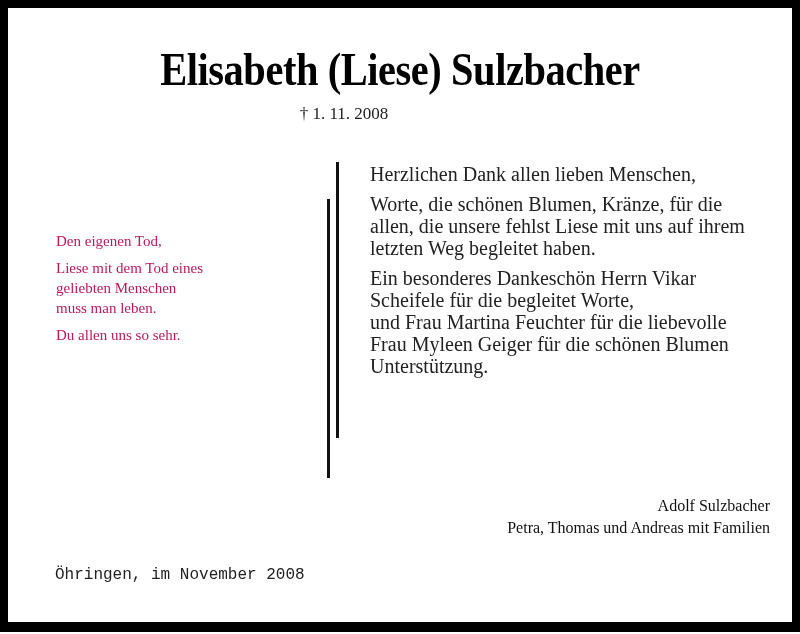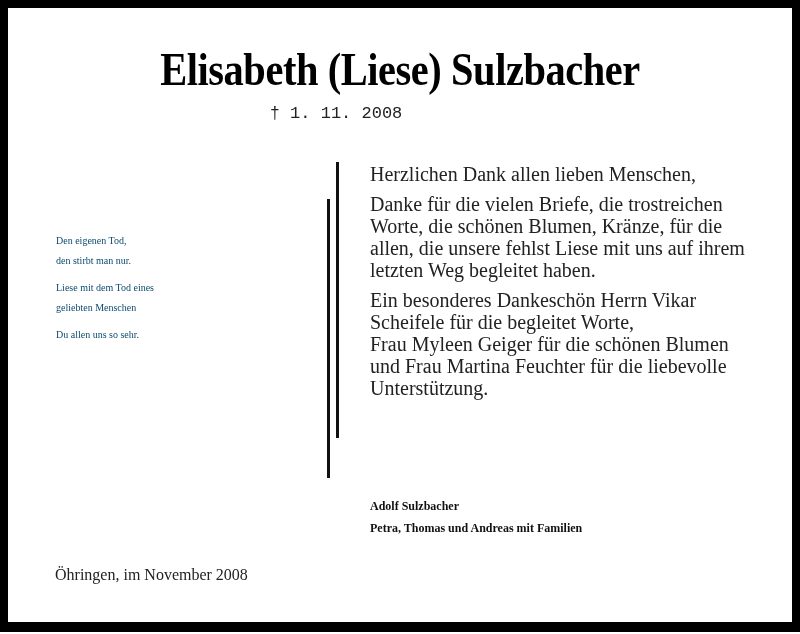--- a/index.html
+++ b/index.html
@@ -9,87 +9,86 @@
       box-sizing: border-box; border: 8px solid #000; border-bottom-width: 10px;
       background: #fff;
     }
     .serif { font-family: "Liberation Serif", "DejaVu Serif", serif; color: #1a1a1a; }
     .title {
       position: absolute; left: 0; width: 800px; top: 42px; text-align: center;
       font-size: 47px; font-weight: bold; letter-spacing: -0.5px; color: #000;
       transform: scaleX(0.86); transform-origin: center;
     }
     .date {
-      position: absolute; left: 8px; width: 656px; top: 104px; text-align: center;
-      font-size: 17px; color: #222; font-family: Liberation Mono, monospace;
+      position: absolute; left: 16px; width: 656px; top: 104px; text-align: center;
+      font-size: 17px; color: #222;
     }
     .poem {
       position: absolute; left: 56px; top: 231px; width: 260px;
-      font-size: 10px; line-height: 20px; color: #0c4a6e;
+      font-size: 15px; line-height: 20px; color: #be185d;
     }
     .poem p { margin: 0 0 7px 0; }
     .vline { position: absolute; width: 3px; background: #111; }
     .vline.right { left: 336px; top: 162px; height: 276px; }
     .vline.left  { left: 327px; top: 199px; height: 279px; }
     .thanks {
       position: absolute; left: 370px; top: 163px; width: 400px;
       font-size: 20px; line-height: 22px; color: #222;
     }
     .thanks p { margin: 0 0 8px 0; }
     .signoff {
       position: absolute; left: 370px; top: 495px; width: 400px;
-      font-size: 12px; line-height: 22px; font-weight: bold; color: #111;
+      font-size: 16px; line-height: 22px; font-weight: normal; color: #111; text-align: right;
     }
     .signoff div { margin: 0; }
     .place {
       position: absolute; left: 55px; top: 566px;
-      font-size: 16px; color: #222;
+      font-size: 16px; color: #222; font-family: Liberation Mono, monospace;
     }
     .line { display: block; }
   </style>
 </head>
 <body>
 
 <div class="frame"></div>
 
 <div class="title serif">Elisabeth (Liese) Sulzbacher</div>
 <div class="date serif">† 1. 11. 2008</div>
 
 <div class="poem serif">
   <p>
     <span class="line">Den eigenen Tod,</span>
-    <span class="line">den stirbt man nur.</span>
   </p>
   <p>
     <span class="line">Liese mit dem Tod eines</span>
     <span class="line">geliebten Menschen</span>
+    <span class="line">muss man leben.</span>
   </p>
   <p>
     <span class="line">Du allen uns so sehr.</span>
   </p>
 </div>
 
 <div class="vline right"></div>
 <div class="vline left"></div>
 
 <div class="thanks serif">
   <p>
     <span class="line">Herzlichen Dank allen lieben Menschen,</span>
   </p>
   <p>
-    <span class="line">Danke für die vielen Briefe, die trostreichen</span>
     <span class="line">Worte, die schönen Blumen, Kränze, für die</span>
     <span class="line">allen, die unsere fehlst Liese mit uns auf ihrem</span>
     <span class="line">letzten Weg begleitet haben.</span>
   </p>
   <p>
     <span class="line">Ein besonderes Dankeschön Herrn Vikar</span>
     <span class="line">Scheifele für die begleitet Worte,</span>
+    <span class="line">und Frau Martina Feuchter für die liebevolle</span>
     <span class="line">Frau Myleen Geiger für die schönen Blumen</span>
-    <span class="line">und Frau Martina Feuchter für die liebevolle</span>
     <span class="line">Unterstützung.</span>
   </p>
 </div>
 
 <div class="signoff serif">
   <div>Adolf Sulzbacher</div>
   <div>Petra, Thomas und Andreas mit Familien</div>
 </div>
 
 <div class="place serif">Öhringen, im November 2008</div>

